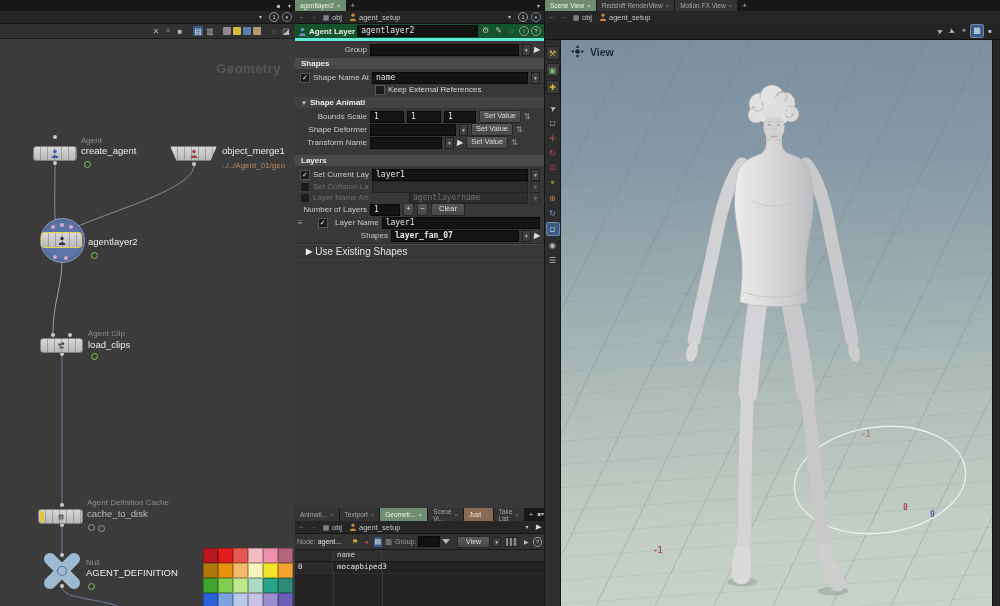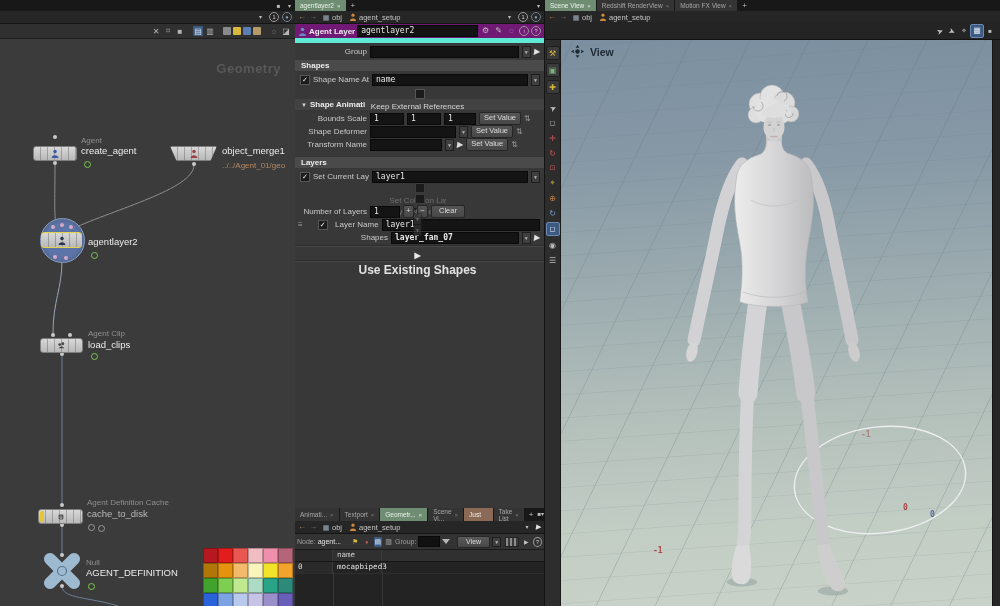--- a/index.html
+++ b/index.html
@@ -36,26 +36,26 @@
   .flag{position:absolute;left:1px;top:1px;bottom:1px;width:4px;background:#e5c735;border-radius:2px 0 0 2px;}
   .ntitle{position:absolute;font-size:8px;color:#8f8f8f;white-space:nowrap;}
   .nname{position:absolute;font-size:9.5px;color:#ececec;white-space:nowrap;}
   .nsub{position:absolute;font-size:8px;color:#b98a63;white-space:nowrap;}
   .badge{position:absolute;width:5px;height:5px;border:1px solid #7ac74f;border-radius:50%;}
   .badge.grey{border-color:#9a9a9a;}
   #palette{position:absolute;left:203px;top:511px;display:grid;grid-template-columns:repeat(6,15px);grid-auto-rows:15px;}
   .swatch{border:0.5px solid rgba(0,0,0,.25);box-sizing:border-box;}
   
   #params{left:295px;top:0;width:250px;height:508px;background:#383838;border-right:1px solid #141414;box-sizing:border-box;}
-  .phead{height:14px;background:#701a75;border-bottom:5px solid #5eead4;display:flex;align-items:center;gap:2px;padding:0 3px;}
+  .phead{height:14px;background:#14532d;border-bottom:3px solid #5eead4;display:flex;align-items:center;gap:2px;padding:0 3px;}
   .phead .ptype{font-weight:bold;font-size:8px;color:#ececec;white-space:nowrap;}
   .pnamefield{flex:1;height:10px;background:#131313;border:1px solid #090909;color:#e8e8e8;font-family:"DejaVu Sans Mono",monospace;font-size:8px;line-height:10px;padding:0 3px;}
   .pbody{position:relative;padding-top:2px;}
   .prow{height:13px;display:flex;align-items:center;gap:3px;padding:0 4px 0 0;box-sizing:border-box;}
-  .prow.short{height:11px;flex-direction:column;}
+  .prow.short{height:11px;}
   .plabel{width:72px;text-align:right;color:#c9c9c9;font-size:8px;flex:none;white-space:nowrap;overflow:hidden;}
   .plabel.dis{color:#6e6e6e;}
   .pfield{height:10px;background:#141414;border:1px solid #090909;color:#e8e8e8;font-family:"DejaVu Sans Mono",monospace;font-size:8px;line-height:10px;padding:0 3px;box-sizing:content-box;overflow:hidden;white-space:nowrap;}
   .pfield.dis{background:#2d2d2d;color:#707070;border-color:#222;}
   .dd{width:9px;height:12px;background:#3f3f3f;border:1px solid #1e1e1e;color:#b5b5b5;font-size:5px;display:flex;align-items:center;justify-content:center;flex:none;box-sizing:border-box;}
   .cursorbtn{color:#e0e0e0;font-size:8px;flex:none;transform:skewX(-8deg);}
   .cb{width:8px;height:8px;background:#1b1b1b;border:1px solid #565656;color:#ececec;font-size:7px;line-height:8px;text-align:center;flex:none;margin-left:5px;}
   .cb.dis{border-color:#3c3c3c;color:#555;}
   .sect{height:11px;background:#4a4a4a;color:#ececec;font-weight:bold;font-size:8px;display:flex;align-items:center;gap:3px;padding-left:6px;margin:2px 0;}
   .sect .tri{font-size:6px;color:#d0d0d0;}
@@ -381,21 +381,21 @@
       <div class="prow">
         <span class="plabel" style="width:93px;">Shapes</span>
         <div class="pfield" style="flex:1;font-weight:bold;">layer_fan_07</div>
         <div class="dd">▼</div>
         <span class="cursorbtn">▶</span>
       </div>
       <div class="hr"></div>
       <div class="prow short">
         <span style="width:8px;flex:none;"></span>
         <span class="sect tri" style="background:none;margin:0;padding:0;height:auto;">▶</span>
-        <span style="font-size:12px;font-weight:bold;color:#e2e2e2;">Use Existing Shapes</span>
+        <span style="font-size:10px;font-weight:normal;color:#e2e2e2;">Use Existing Shapes</span>
       </div>
       <div class="hr"></div>
     </div>
   </div>
 
   <div id="bottom" class="abs">
     <div class="tabbar" style="height:13px;">
       <div class="ptab">
           <span>Animati...</span>
           <span class="x">×</span>

